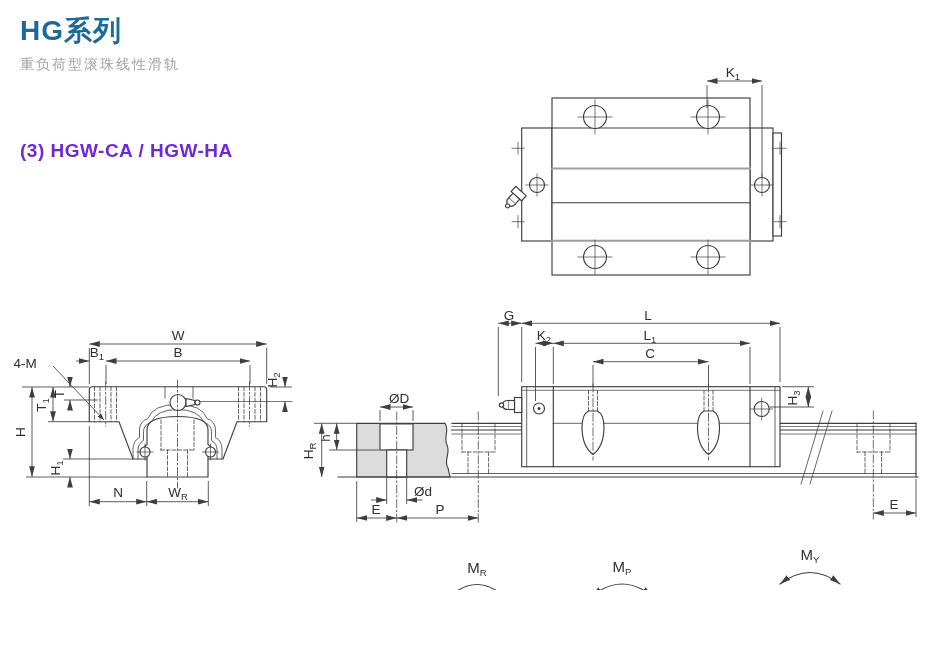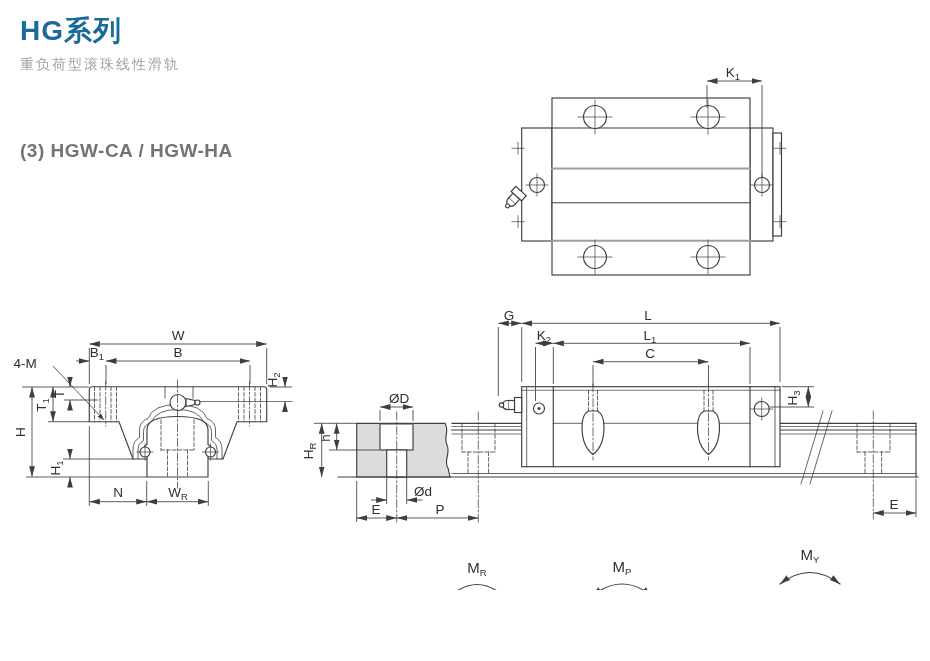--- a/index.html
+++ b/index.html
@@ -1,20 +1,20 @@
 <!DOCTYPE html>
 <html><head>
 <meta charset="utf-8">
 <style>
   html,body{margin:0;padding:0;background:#fff;}
   #page{position:relative;width:930px;height:590px;background:#fff;overflow:hidden;
         font-family:"Liberation Sans",sans-serif;}
   .title{position:absolute;left:20px;top:12px;font-size:28px;font-weight:bold;color:#1a6b9b;letter-spacing:1px;}
   .subtitle{position:absolute;left:20px;top:56px;font-size:14px;color:#a2a2a2;letter-spacing:2px;}
-  .section{position:absolute;left:20px;top:140px;font-size:19px;font-weight:bold;color:#737373;letter-spacing:0.5px;}
+  .section{position:absolute;left:20px;top:140px;font-size:19px;font-weight:bold;color:#6d28d9;letter-spacing:0.5px;}
   svg{position:absolute;left:0;top:0;}
   .ln{stroke:#3e3e3e;stroke-width:1.15;fill:none;stroke-linecap:square;}
   .fw{fill:#fff;}
   .fg{fill:#dcdcdc;}
   .gray{stroke:#9e9e9e;}
   .w2{stroke-width:2;}
   .t8{stroke-width:0.8;}
   .t7{stroke-width:0.7;}
   .dim{stroke:#3e3e3e;stroke-width:0.85;fill:none;}
   .dsh{stroke-dasharray:3.5 2.2;}

